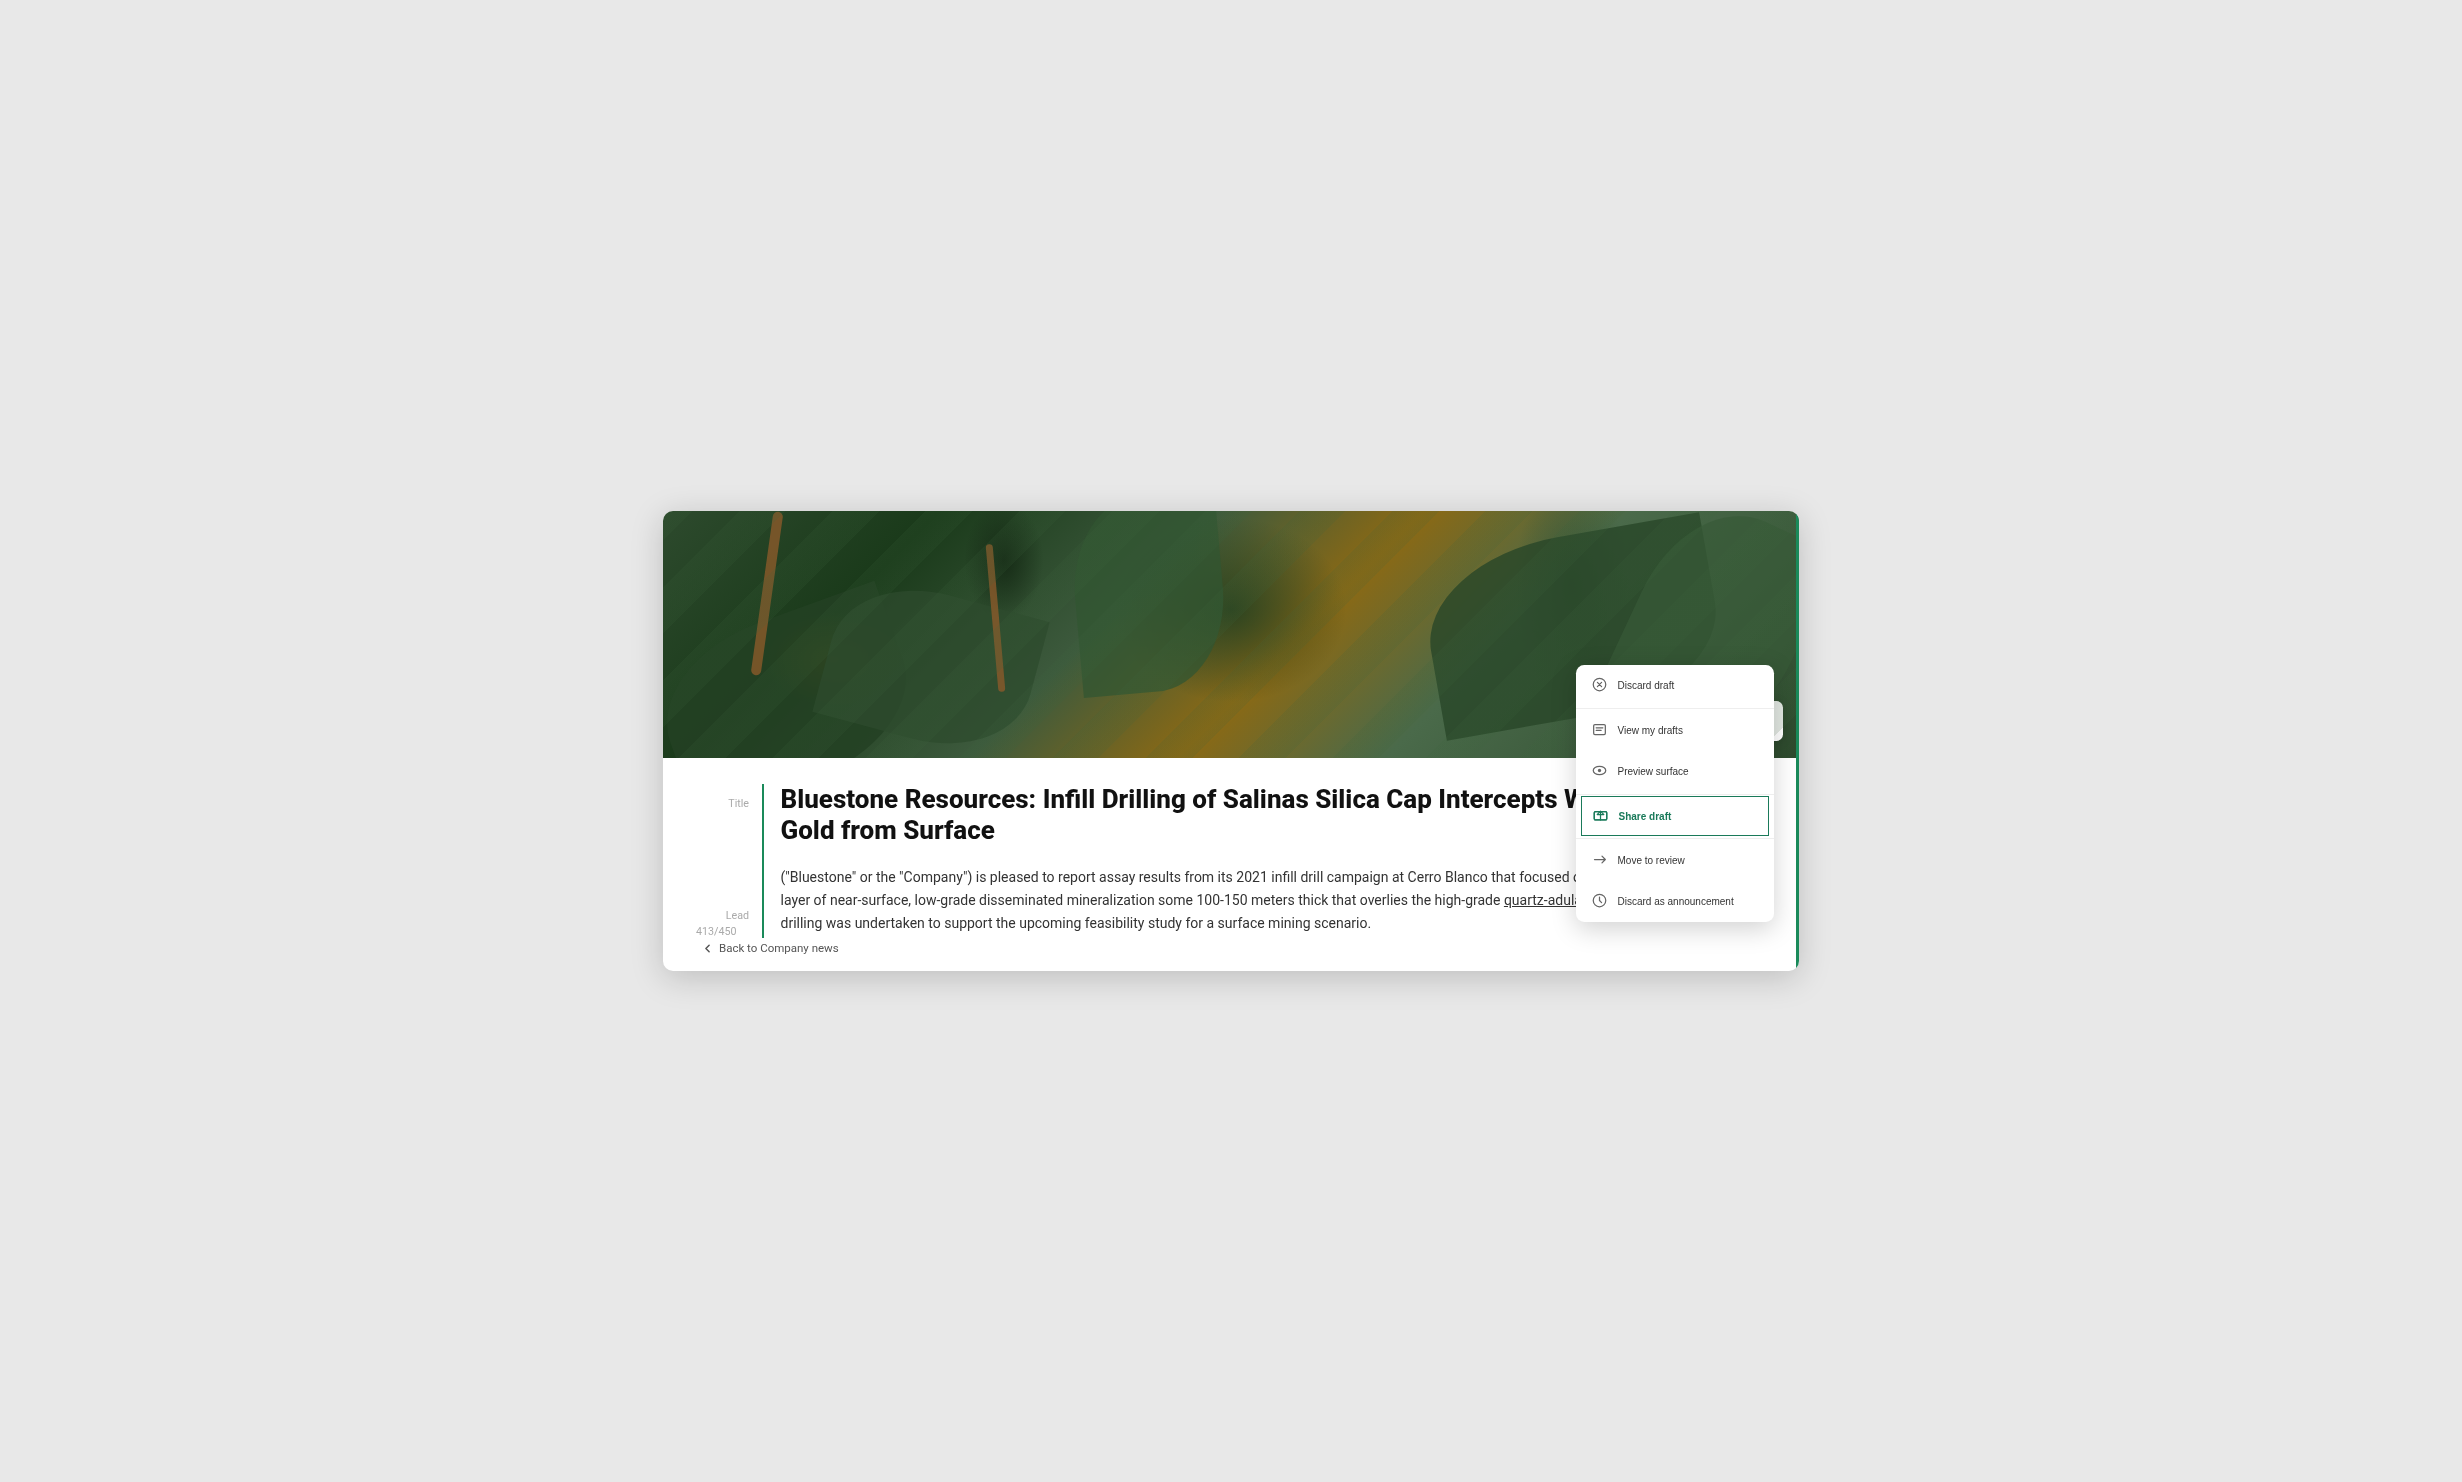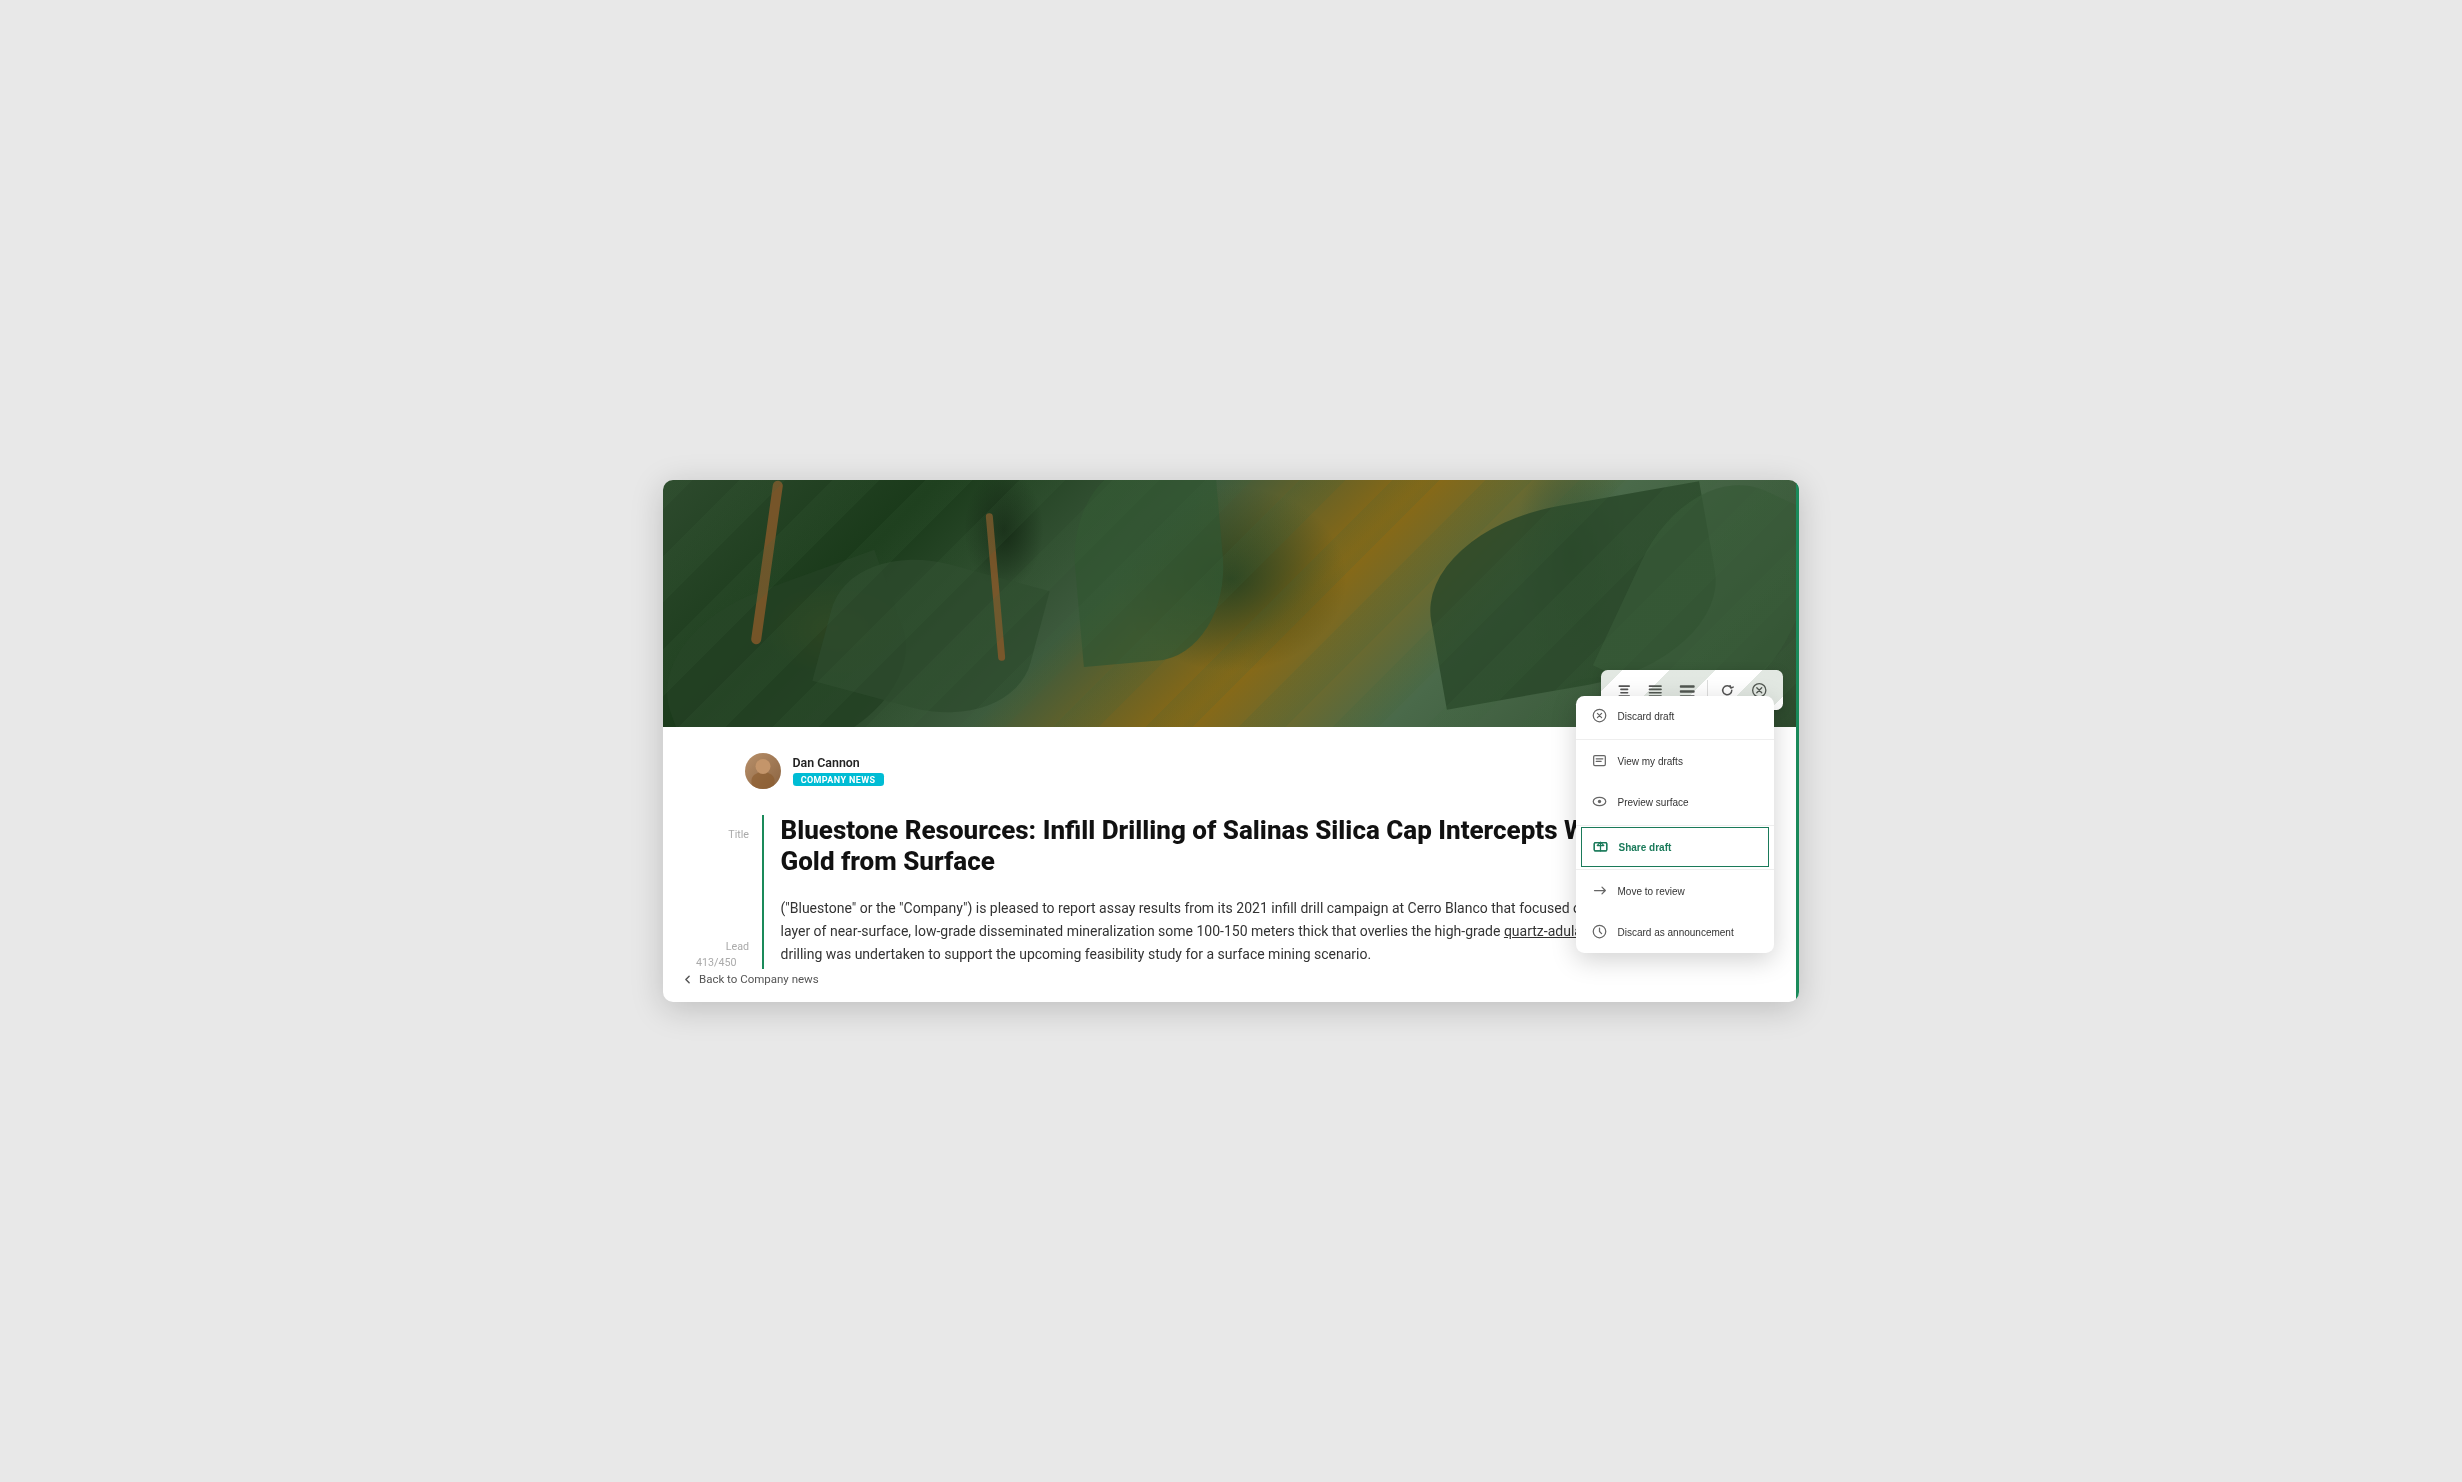--- a/index.html
+++ b/index.html
@@ -206,21 +206,21 @@
       text-decoration-style: dotted;
       text-decoration-color: #e05555;
     }
     .underline-solid {
       text-decoration: underline;
       text-decoration-color: #333;
     }
     .back-link {
       position: absolute;
       bottom: 16.5px;
-      left: 18px;
+      left: 38px;
       display: flex;
       align-items: flex-end;
       gap: 5px;
       color: #555;
       font-size: 11.5px;
       cursor: pointer;
       text-decoration: none;
     }
 
     
@@ -331,27 +331,20 @@
         <svg width="16.5" height="16.5" viewBox="0 0 20 20" fill="none">
           <circle cx="10" cy="10" r="8" stroke="#555" stroke-width="1.6"></circle>
           <path d="M7 7l6 6M13 7l-6 6" stroke="#555" stroke-width="1.6" stroke-linecap="round"></path>
         </svg>
       </button>
     </div>
   </div>
 
   <div class="content-area">
 
-    <div class="author-row">
-      <div class="avatar"></div>
-      <div class="author-info">
-        <span class="author-name">Dan Cannon</span>
-        <span class="category-badge">COMPANY NEWS</span>
-      </div>
-    </div>
 
     <div class="article-body">
       <div class="labels-col">
         <div class="field-label title-label">Title</div>
         <div class="field-label lead-label">Lead</div>
         <div class="char-count">413/450</div>
       </div>
       <div class="content-col">
         <div class="article-title" contenteditable="true" style="">Bluestone Resources: Infill Drilling of Salinas Silica Cap Intercepts Wide Intervals of Gold from Surface</div>
         <div class="article-lead" contenteditable="true" style="">("Bluestone" or the "Company") is pleased to report assay results from its 2021 infill drill campaign at <span class="underline-dotted">Cerro Blanco</span> that focused on the Salinas silica cap, a layer of near-surface, low-grade disseminated mineralization some 100-150 meters thick that overlies the high-grade <span class="underline-solid">quartz-adularia</span> vein swarms. This recent drilling was undertaken to support the upcoming feasibility study for a surface mining scenario.</div>

